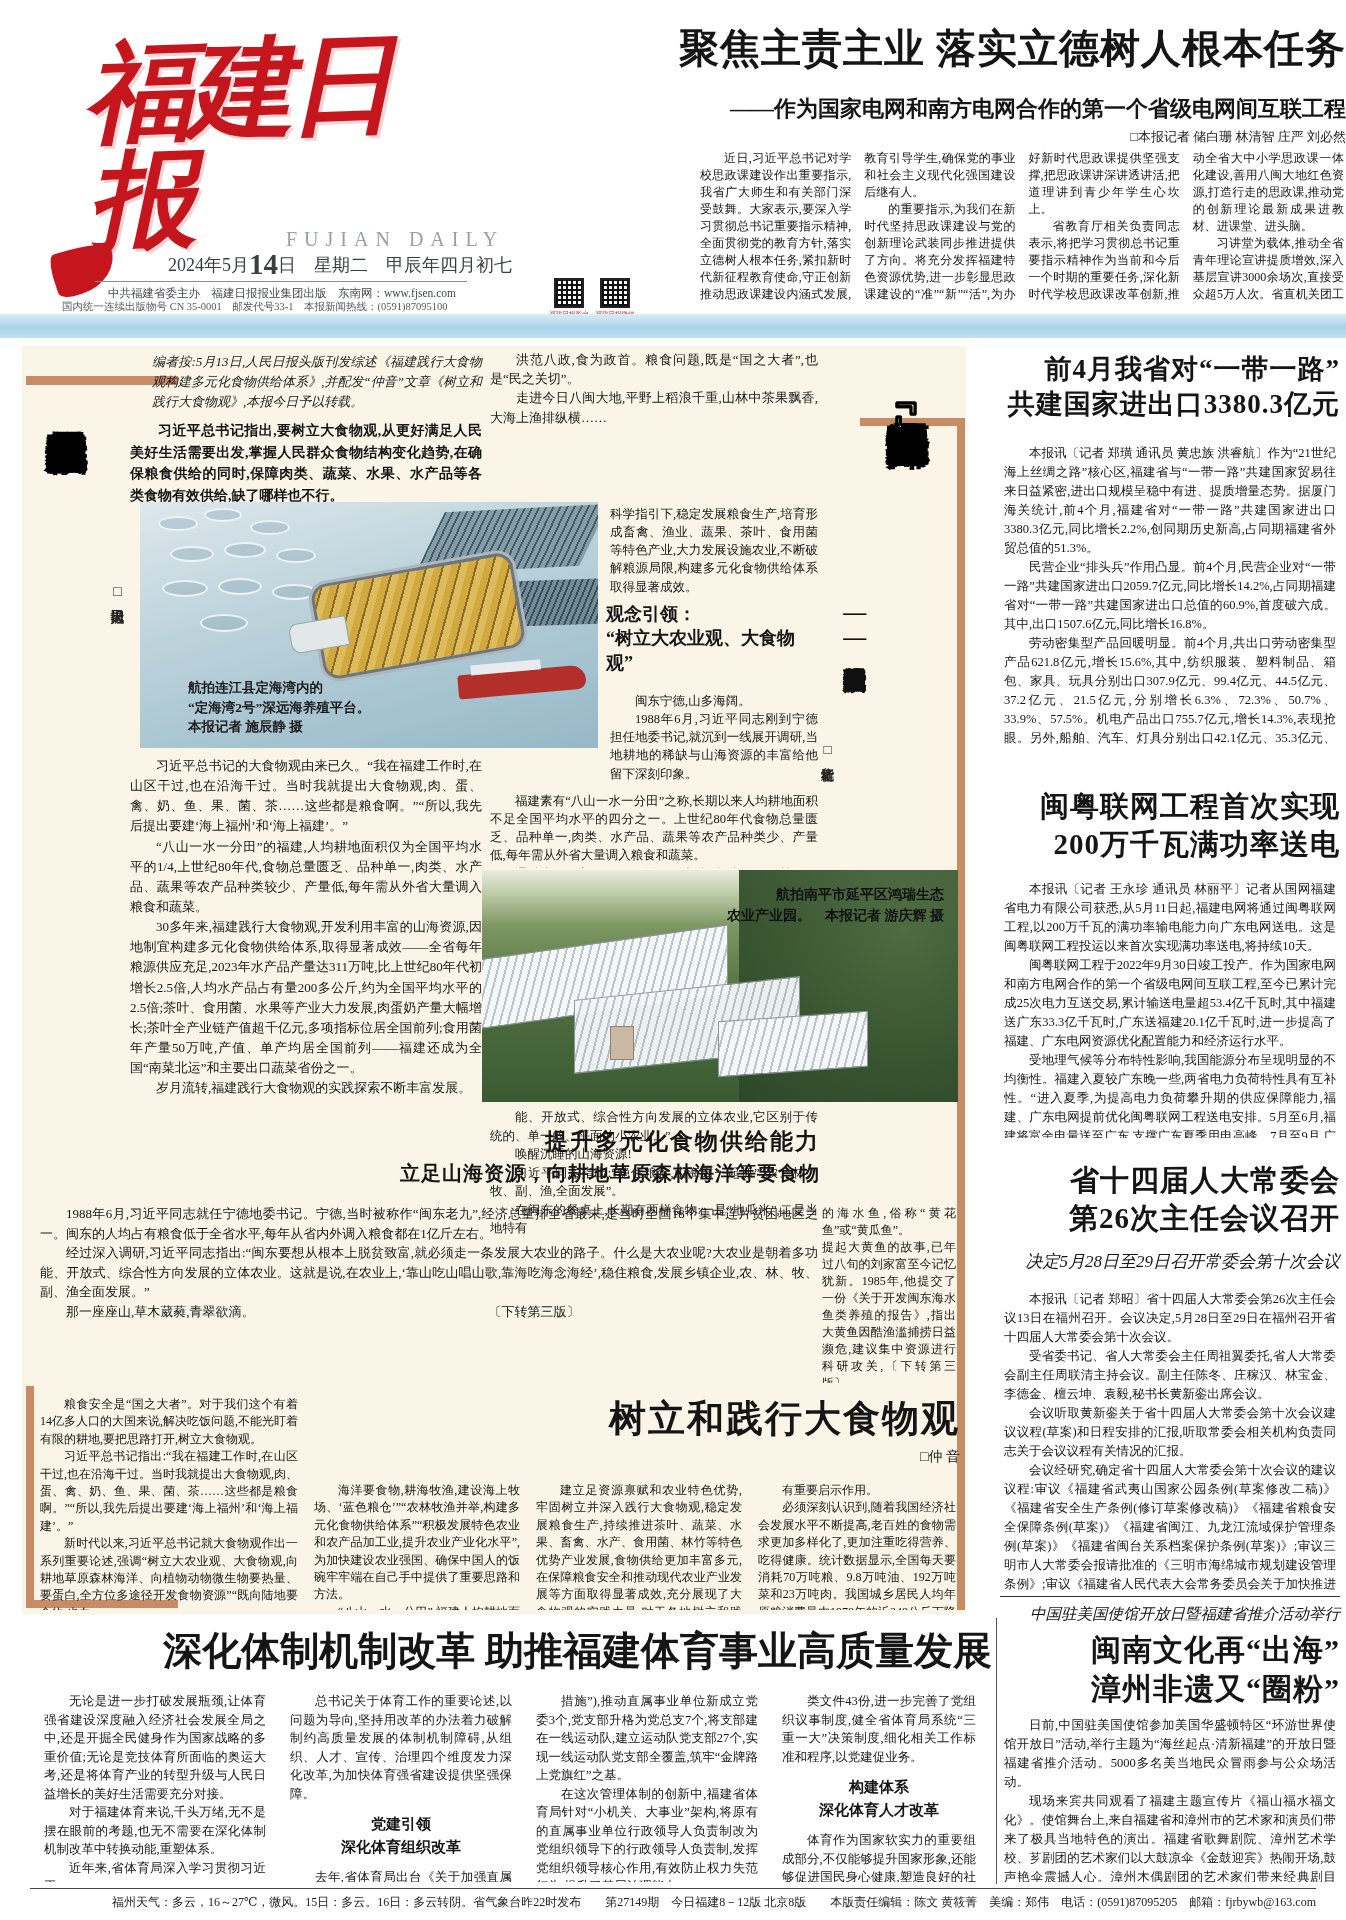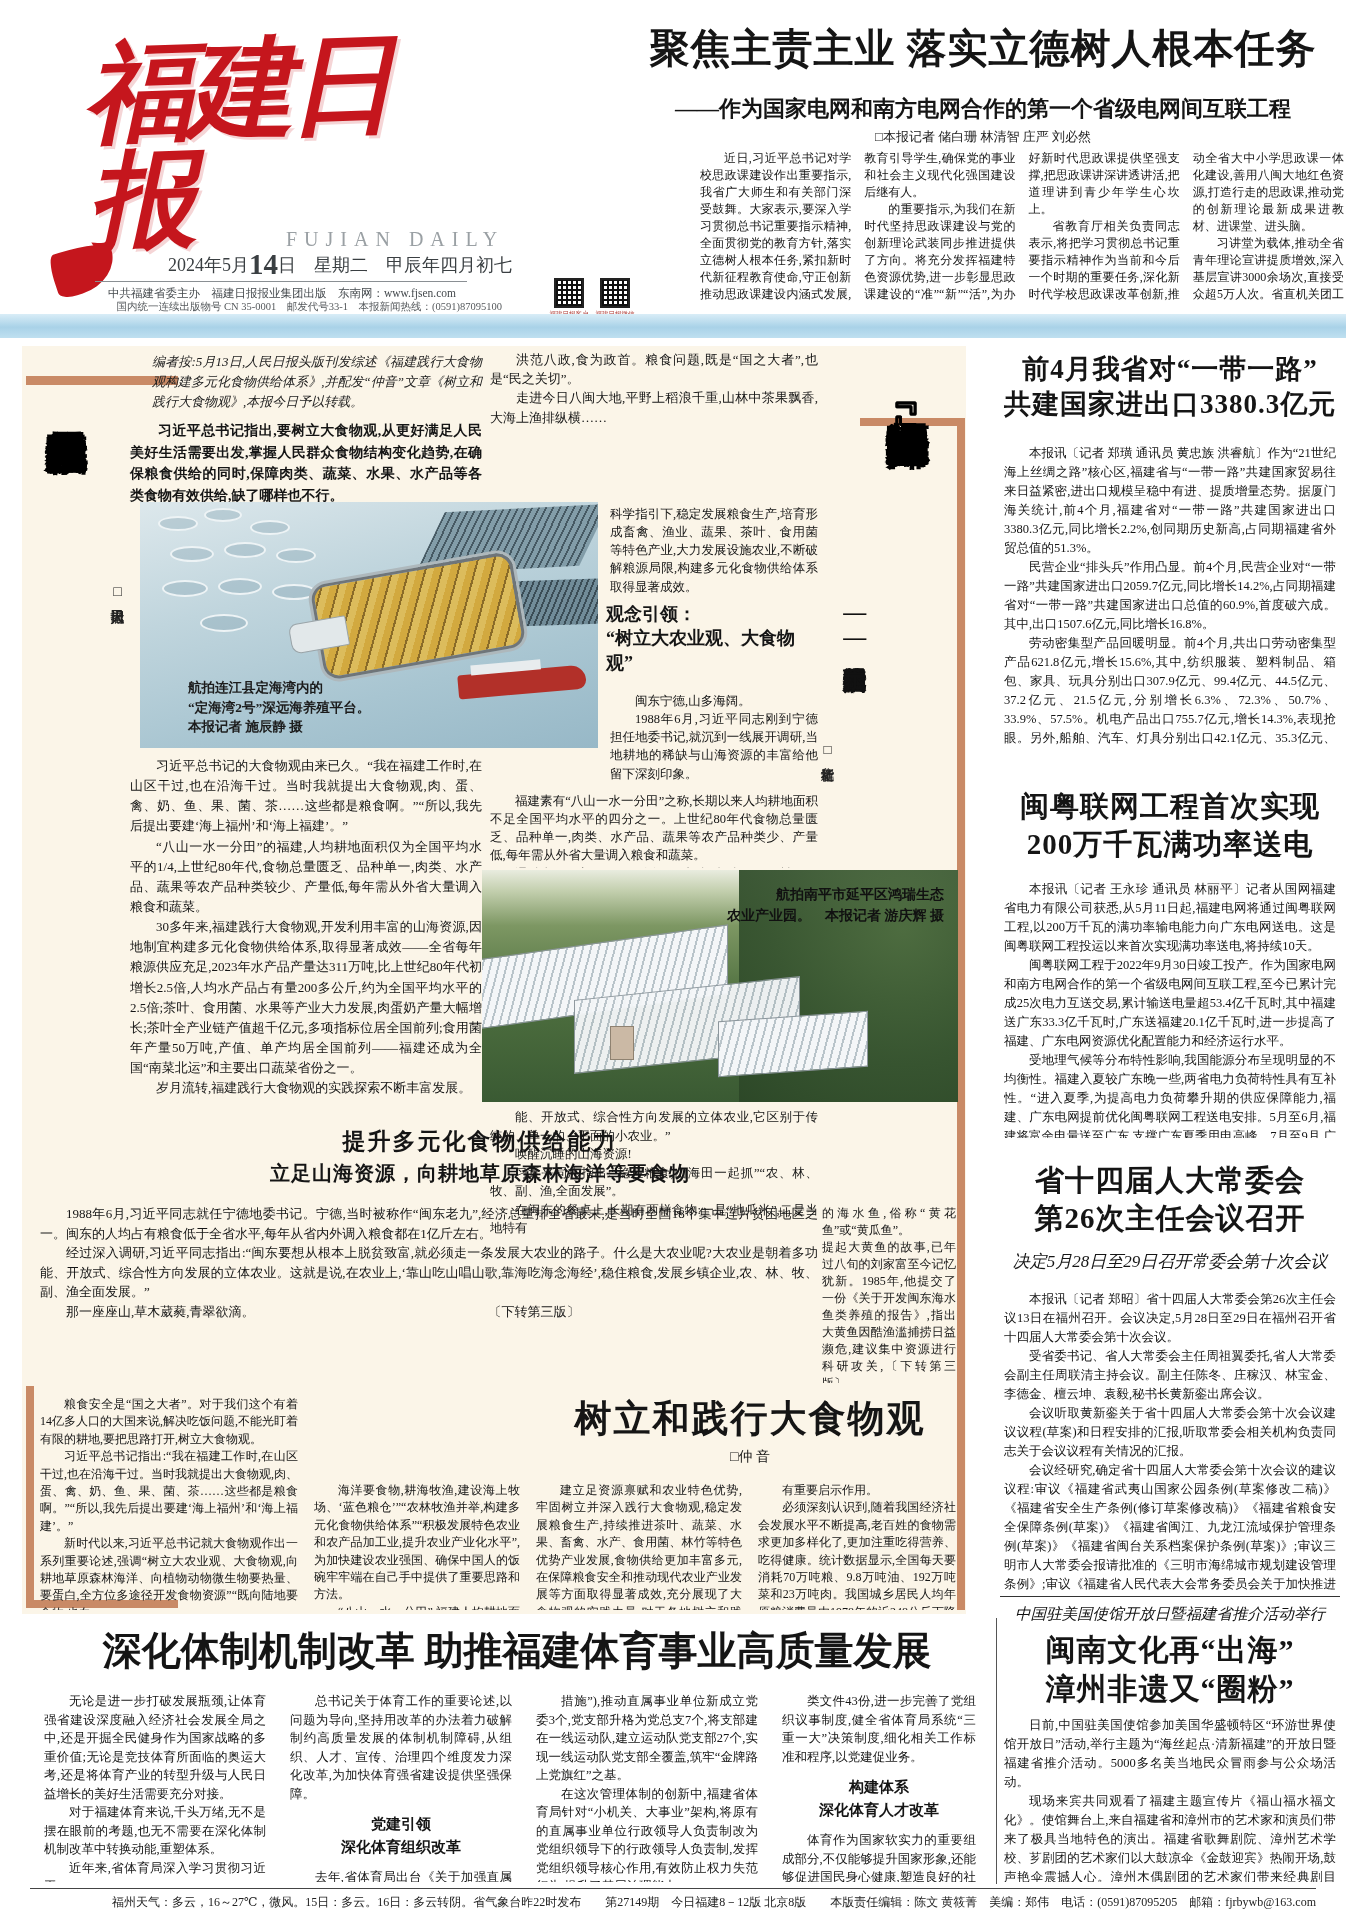--- a/index.html
+++ b/index.html
@@ -2,41 +2,41 @@
 <html><head>
 <meta charset="utf-8">
 <style>
   *{margin:0;padding:0;box-sizing:border-box}
   body{background:#e8e8e8}
   .page{position:relative;width:1346px;height:1920px;margin:0 auto;background:#ffffff;
         font-family:"Liberation Serif","DejaVu Serif",serif;color:#151515;overflow:hidden}
   .abs{position:absolute}
   .prel{white-space:pre-line}
   .just{text-align:justify}
-  .ctr{text-align:center}
+  .ctr{text-align:right}
   .clip{overflow:hidden}
   .serifB{font-family:"Liberation Serif","DejaVu Serif",serif;font-weight:bold}
   .sansB{font-family:"Liberation Sans","DejaVu Sans",sans-serif;font-weight:bold}
   .ital{font-style:italic}
   .vert{writing-mode:vertical-rl;text-orientation:upright}
   p.para{text-indent:2em}
   .cols p{text-indent:2em}
 
   
   #m-title{left:86px;top:34px;width:400px;font-size:108px;line-height:1;letter-spacing:-6px;
            color:#c5161d;font-weight:bold;font-style:italic;transform:rotate(-2deg);
            text-shadow:3px 3px 0 rgba(197,22,29,.18)}
   #m-brush{left:52px;top:246px;width:64px;height:46px;background:#c5161d;
            border-radius:12% 88% 70% 30%/60% 30% 80% 20%;transform:rotate(-18deg)}
   #m-en{left:286px;top:228px;width:280px;font-size:20px;letter-spacing:7px;color:#9aa0a4}
   #m-date{left:168px;top:250px;width:330px;font-size:18px;color:#3a3f42;white-space:nowrap}
   #m-date b{font-size:29px;line-height:1;vertical-align:-3px}
   #m-rule{left:95px;top:281px;width:372px;height:1px;background:#8a8f93}
   #m-pub1{left:62px;top:286px;width:440px;font-size:11.5px;color:#44494d;text-align:center}
-  #m-pub2{left:62px;top:300px;width:440px;font-size:10.5px;color:#55595c;text-align:right}
+  #m-pub2{left:62px;top:300px;width:440px;font-size:10.5px;color:#55595c;text-align:left}
   .qr{top:278px;width:30px;height:30px;border:2px solid #222;background-color:#fff;
       background-image:repeating-linear-gradient(0deg,#111 0 2px,transparent 2px 5px),
                        repeating-linear-gradient(90deg,#111 0 2px,#fff 2px 5px)}
   #qr1{left:554px}#qr2{left:600px}
   .qrlab{top:310px;width:44px;font-size:6.5px;color:#b03a34;text-align:center;line-height:1.2}
   #qr1lab{left:547px}#qr2lab{left:593px}
 
   
   #lead-h{left:620px;top:26px;width:726px;font-size:40px;line-height:1.15;letter-spacing:1px}
   #lead-sub{left:620px;top:94px;width:726px;font-size:22px}

